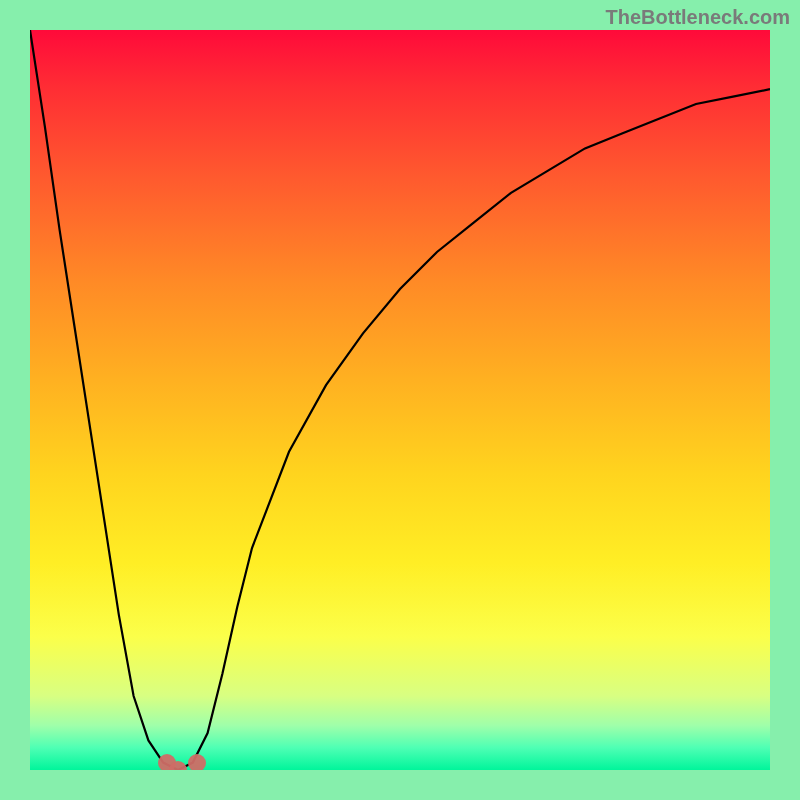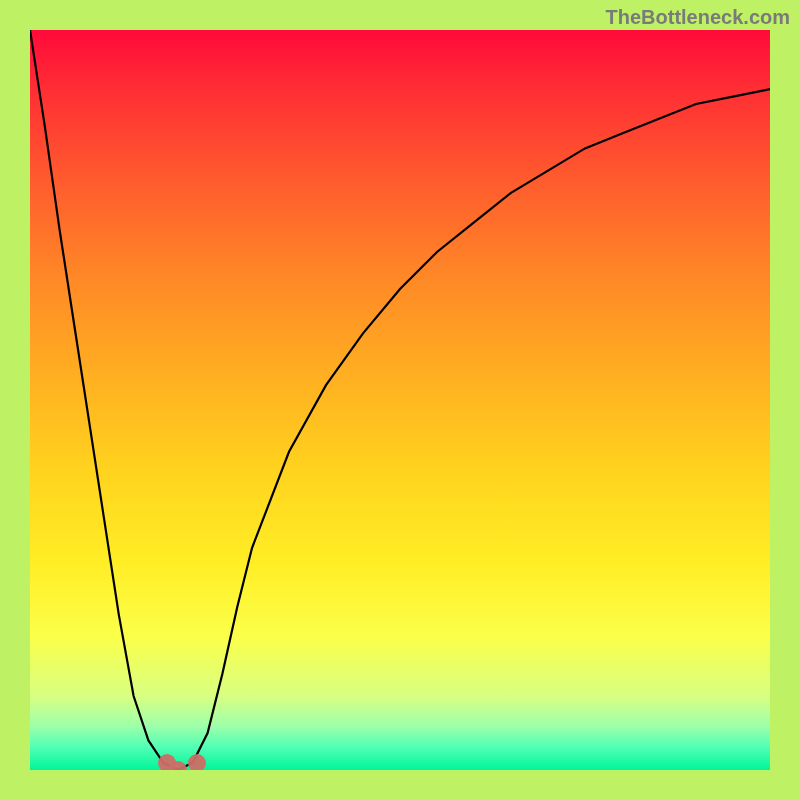--- a/index.html
+++ b/index.html
@@ -1,16 +1,16 @@
 <!DOCTYPE html>
 <html><head>
 <meta charset="utf-8">
 <style>
   html,body{margin:0;padding:0;width:800px;height:800px;overflow:hidden;background:#000;}
-  .frame{position:relative;width:800px;height:800px;background:#bef264;}
+  .frame{position:relative;width:800px;height:800px;background:#86efac;}
   .plot{position:absolute;left:30px;top:30px;width:740px;height:740px;overflow:hidden;}
   .grad{position:absolute;left:0;top:0;width:100%;height:100%;
     background:linear-gradient(to bottom,
       #ff0a3a 0%,
       #ff2e34 8%,
       #ff5a2e 20%,
       #ff8a26 34%,
       #ffb021 47%,
       #ffd41e 60%,
       #ffee25 72%,

